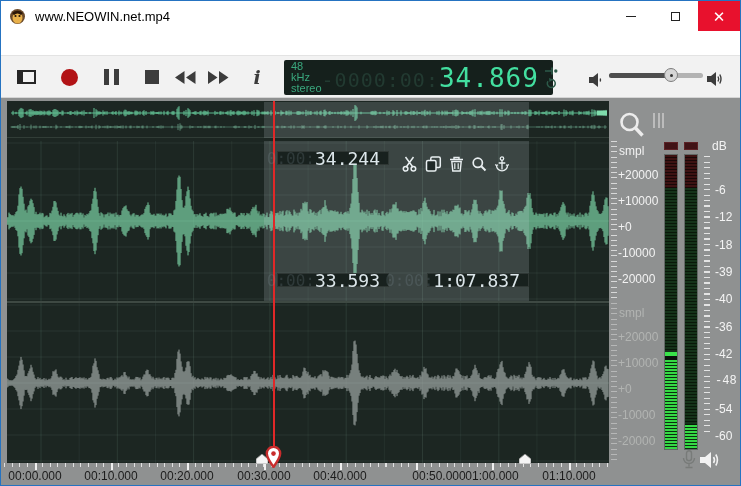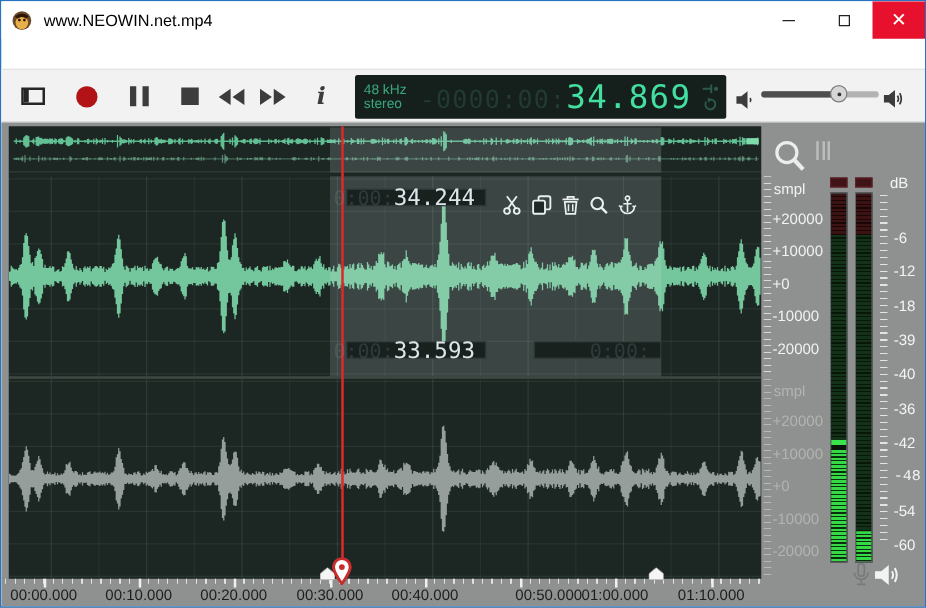--- a/index.html
+++ b/index.html
@@ -29,21 +29,21 @@
   .tbtn{position:absolute;top:8px;height:26px;display:flex;align-items:center;justify-content:center;}
   .icon-sidebar{width:19px;height:14px;border:2px solid #262626;position:relative;}
   .icon-sidebar i{position:absolute;left:0;top:0;bottom:0;width:4px;background:#262626;}
   .icon-record{width:17px;height:17px;border-radius:50%;background:var(--record-red);}
   .icon-pause{display:flex;gap:5px;}
   .icon-pause i{width:5px;height:16px;background:#3c3c3c;}
   .icon-stop{width:14px;height:14px;background:#3c3c3c;}
   .icon-info{font-family:"DejaVu Serif",serif;font-style:italic;font-weight:bold;font-size:19px;color:#3c3c3c;}
 
   
-  .lcd{position:absolute;left:283px;top:4px;width:297px;height:35px;background:#15201c;border-radius:2px;display:flex;align-items:center;}
+  .lcd{position:absolute;left:283px;top:4px;width:269px;height:35px;background:#15201c;border-radius:2px;display:flex;align-items:center;}
   .lcd-left{margin-left:7px;line-height:11px;}
   .lcd-left div{font-size:11px;color:#3aa87e;}
   .lcd-time{flex:1;text-align:right;white-space:nowrap;}
   .lcd-ghost{font-family:"DejaVu Sans Mono",monospace;font-size:20px;color:#223a31;letter-spacing:1px;}
   .lcd-value{font-family:"DejaVu Sans Mono",monospace;font-size:26px;color:var(--accent-green);letter-spacing:1px;}
   .lcd-right{width:18px;margin:0 4px 0 6px;display:flex;flex-direction:column;align-items:center;gap:3px;}
   .lcd-right svg{display:block;}
 
   
   .vol-track{position:absolute;left:608px;top:17px;width:94px;height:5px;border-radius:2.5px;background:#b3b3b3;}
@@ -293,20 +293,21 @@
             <path d="M8 4.3 V13.5 M4.7 7 H11.3" stroke="#e9eff1" stroke-width="1.3"></path>
             <path d="M2.5 9.5 A5.5 5.3 0 0 0 13.5 9.5 M2.5 9.5 L1.2 8.4 M2.5 9.5 L4 8.9 M13.5 9.5 L14.8 8.4 M13.5 9.5 L12 8.9" stroke="#e9eff1" stroke-width="1.3" fill="none"></path>
           </svg>
       </div>
       <div class="ovl-box" style="left:270px;top:172px;width:112px;">
         <span class="ovl-ghost">0:00:</span>
         <span class="ovl-value">33.593</span>
       </div>
       <div class="ovl-box" style="left:420px;top:172px;width:102px;">
         <span class="ovl-ghost">0:00:</span>
+        <span class="ovl-value">1:07.837</span>
       </div>
     </div>
 
     <div class="ruler">
       <div class="major" style="left:34px"></div>
         <div class="major" style="left:110px"></div>
       <div class="major" style="left:186px"></div>
         <div class="major" style="left:263px"></div>
       <div class="major" style="left:339px"></div>
         <div class="major" style="left:415px"></div>

